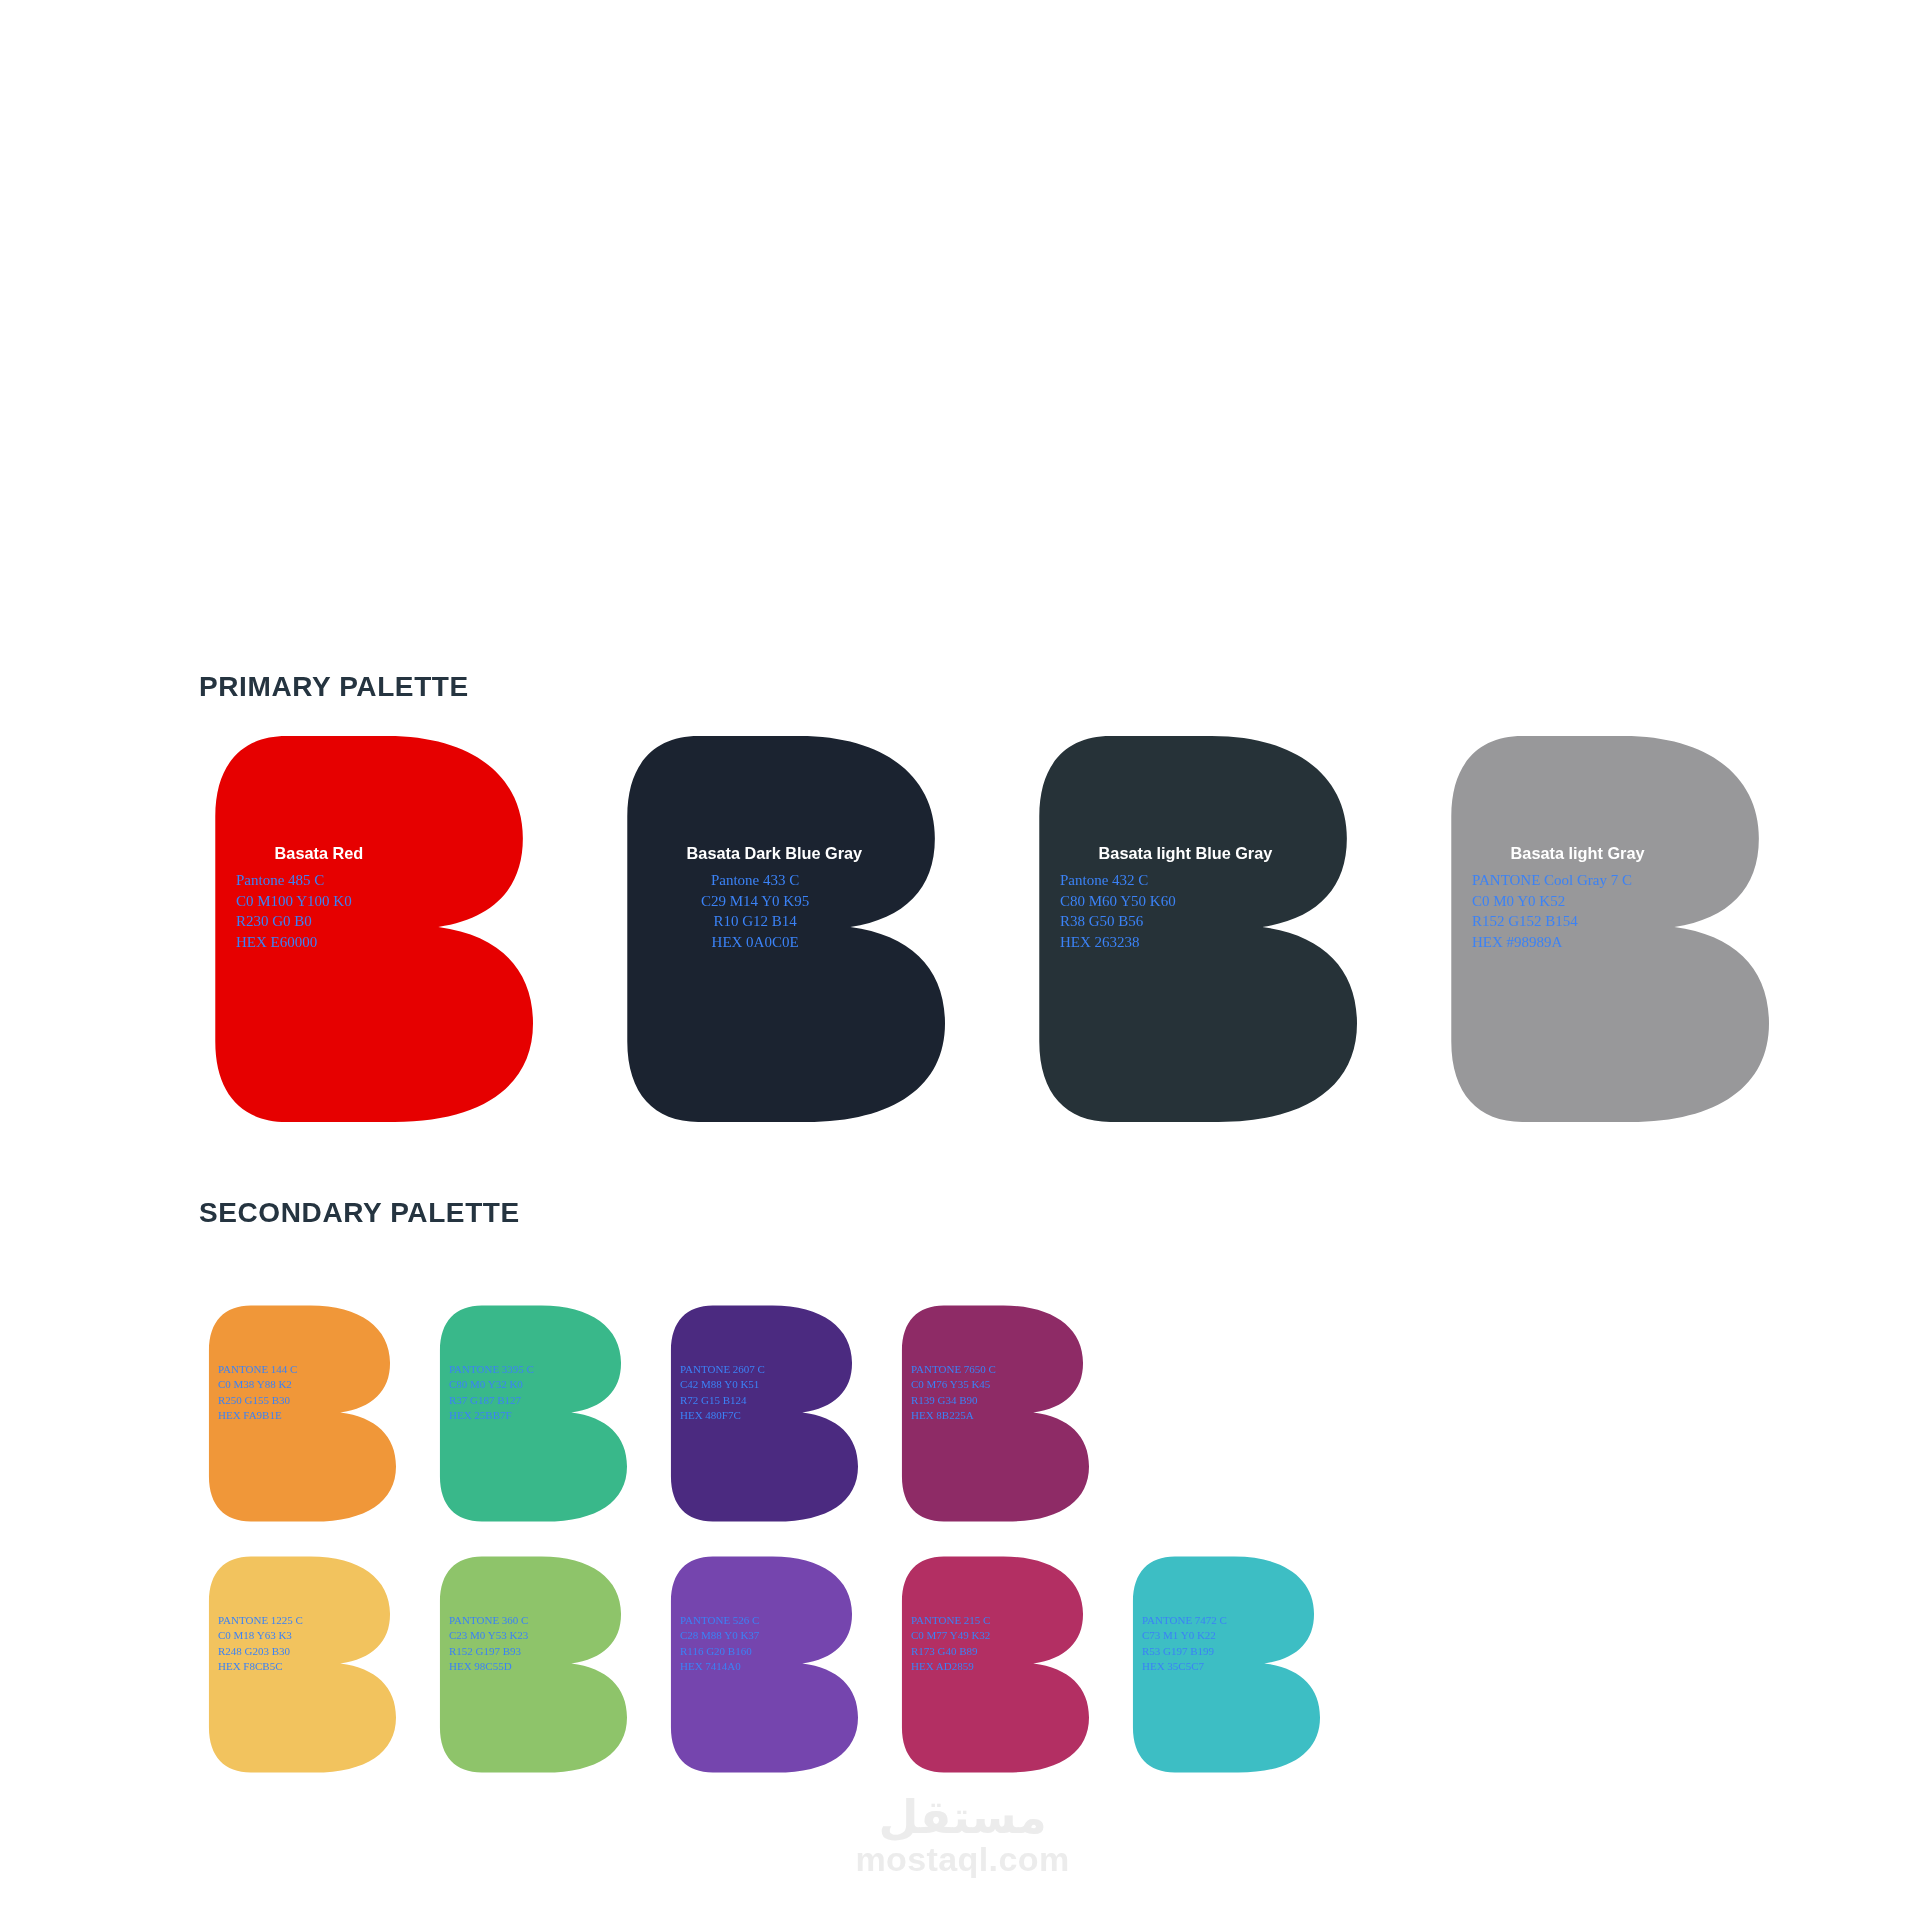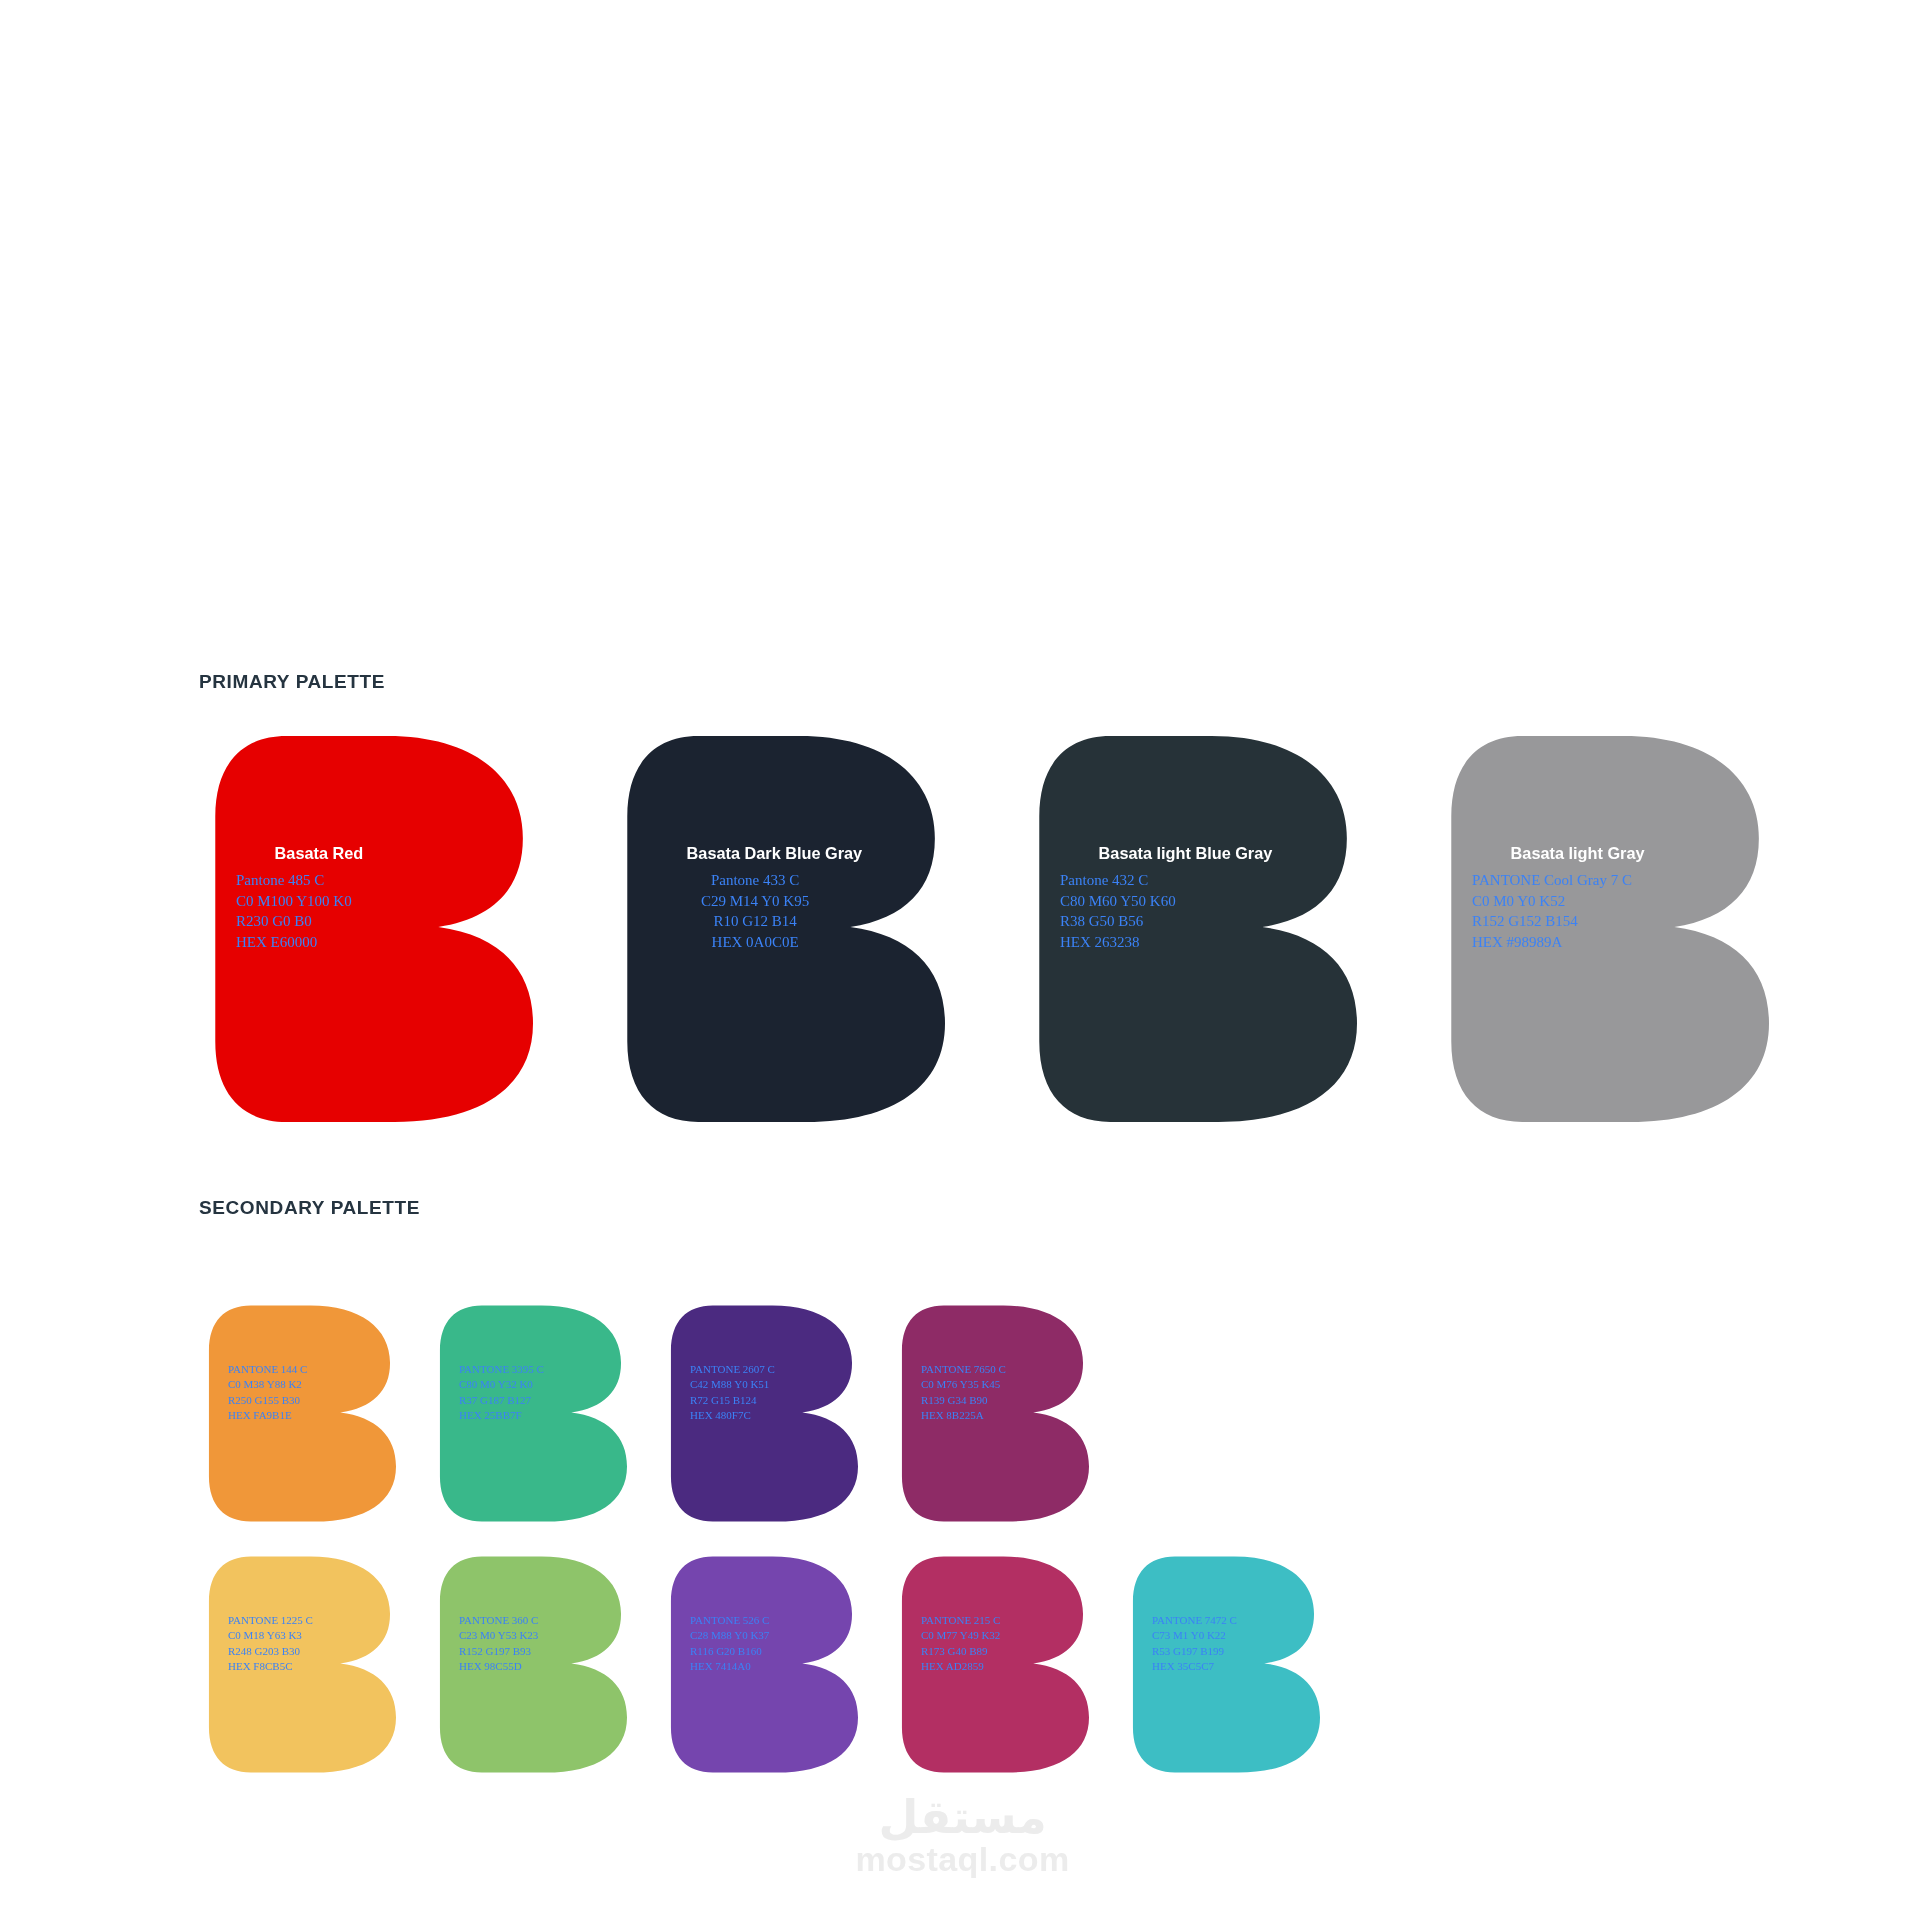--- a/index.html
+++ b/index.html
@@ -13,21 +13,21 @@
     position: relative;
     font-family: "Liberation Sans", sans-serif;
     overflow: hidden;
   }
 
   
   .section-heading {
     position: absolute;
     font-family: "Liberation Sans", sans-serif;
     font-weight: bold;
-    font-size: 19px;
+    font-size: 28px;
     letter-spacing: 0.6px;
     color: #253440;
     white-space: nowrap;
   }
   #primary-heading  { left: 199px; top: 671px; }
   #secondary-heading{ left: 199px; top: 1197px; }
 
   
   .swatch-row {
     position: absolute;
@@ -63,21 +63,21 @@
     color: #3b82f6;
     white-space: nowrap;
   }
 
   
   .primary .swatch-text { left: 41px; top: 116px; }
   .primary .swatch-name { font-size: 16.3px; margin-bottom: 7.3px; margin-left: 2.6px; }
   .primary .swatch-spec { font-size: 15px; line-height: 20.5px; }
 
   
-  .secondary .swatch-text { left: 31px; top: 61px; }
+  .secondary .swatch-text { left: 21px; top: 61px; }
   .secondary .swatch-spec { font-size: 11px; line-height: 15.4px; }
 
   
   #watermark {
     position: absolute;
     left: 847px;
     top: 1793px;
     width: 231px;
     text-align: center;
     user-select: none;

